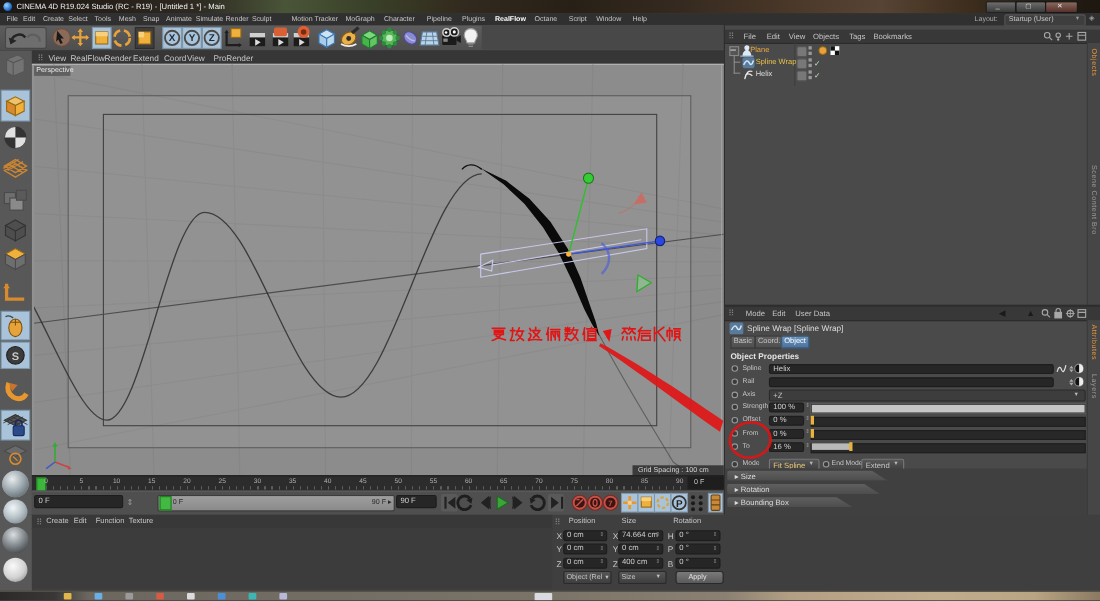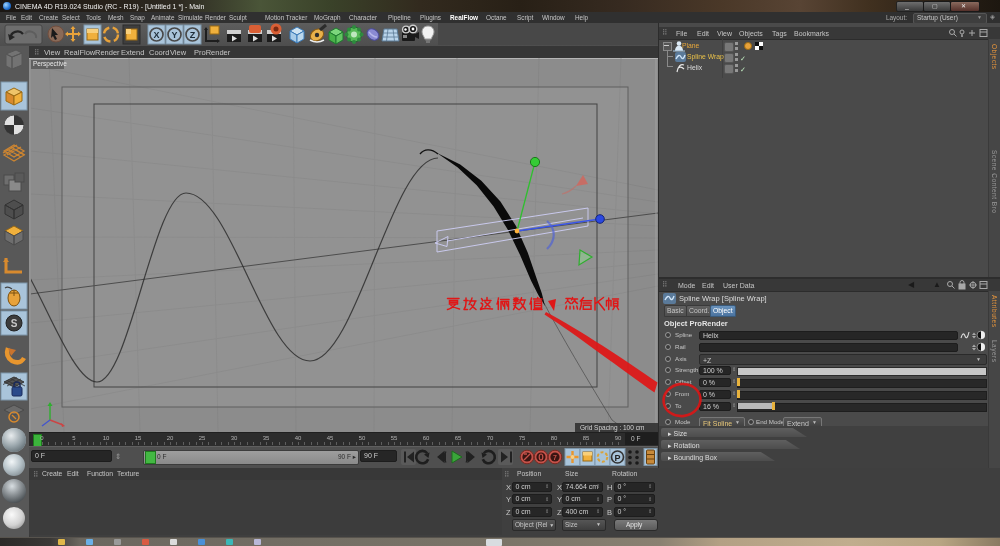--- a/index.html
+++ b/index.html
@@ -526,21 +526,21 @@
         <rect x="0" y="0" width="13" height="11" rx="2" fill="#5a7a9a"></rect>
         <path d="M2,7 q3,-6 5,-2 q2,4 4,-2" stroke="#cfe4f8" stroke-width="1.4" fill="none"></path>
       </svg>
 <div class="tx" style="left:679px;top:295px;color:#dcdcdc;">Spline Wrap [Spline Wrap]</div>
 <div class="ab" style="left:664px;top:305px;width:21px;height:10px;background:linear-gradient(#616161,#4e4e4e);border:1px solid #3a3a3a;border-radius:2px 2px 0 0;"></div>
 <div class="tx" style="left:667px;top:307.5px;font-size:6.8px;">Basic</div>
 <div class="ab" style="left:686px;top:305px;width:23px;height:10px;background:linear-gradient(#616161,#4e4e4e);border:1px solid #3a3a3a;border-radius:2px 2px 0 0;"></div>
 <div class="tx" style="left:689px;top:307.5px;font-size:6.8px;">Coord.</div>
 <div class="ab" style="left:710px;top:305px;width:24px;height:10px;background:linear-gradient(#6a93bd,#4a73a0);border:1px solid #3a5a7a;border-radius:2px 2px 0 0;"></div>
 <div class="tx" style="left:713px;top:307.5px;font-size:6.8px;color:#fff;">Object</div>
-<div class="tx" style="left:664px;top:320px;color:#e4e4e4;font-weight:bold;">Object ProRender</div>
+<div class="tx" style="left:664px;top:320px;color:#e4e4e4;font-weight:bold;">Object Properties</div>
 <div id="am">
 <div class="ab" style="left:665px;top:332px;width:4px;height:4px;border:1px solid #999;border-radius:50%;background:#3a3a3a;"></div>
 <div class="tx" style="left:675px;top:332px;">Spline</div>
 <div class="fld" style="left:699px;top:330.5px;width:259px;height:9px;">Helix</div>
 <svg class="ab" style="left:959px;top:330px;" width="26" height="10">
           <path d="M2,8 q2,-7 4,-2 q2,5 4,-4" stroke="#ddd" stroke-width="1.1" fill="none"></path>
           <path d="M13,5 l2,-2.5 2,2.5 z M13,6 l2,2.5 2,-2.5 z" fill="#aaa"></path>
           <circle cx="22" cy="5" r="4" fill="#111" stroke="#888"></circle>
           <path d="M22,1 a4,4 0 0 1 0,8 z" fill="#eee"></path>
         </svg>

